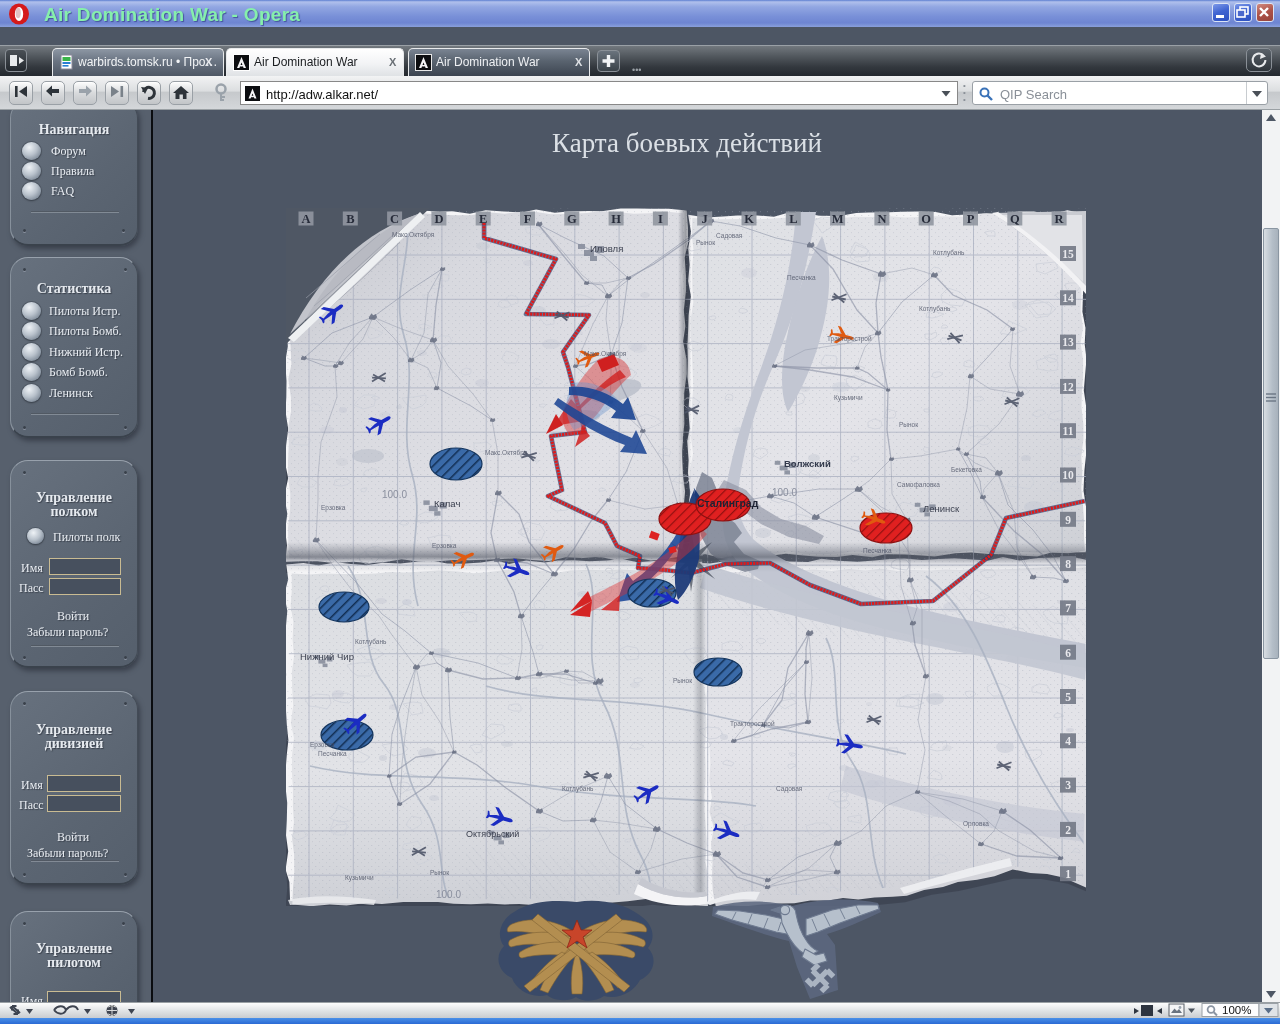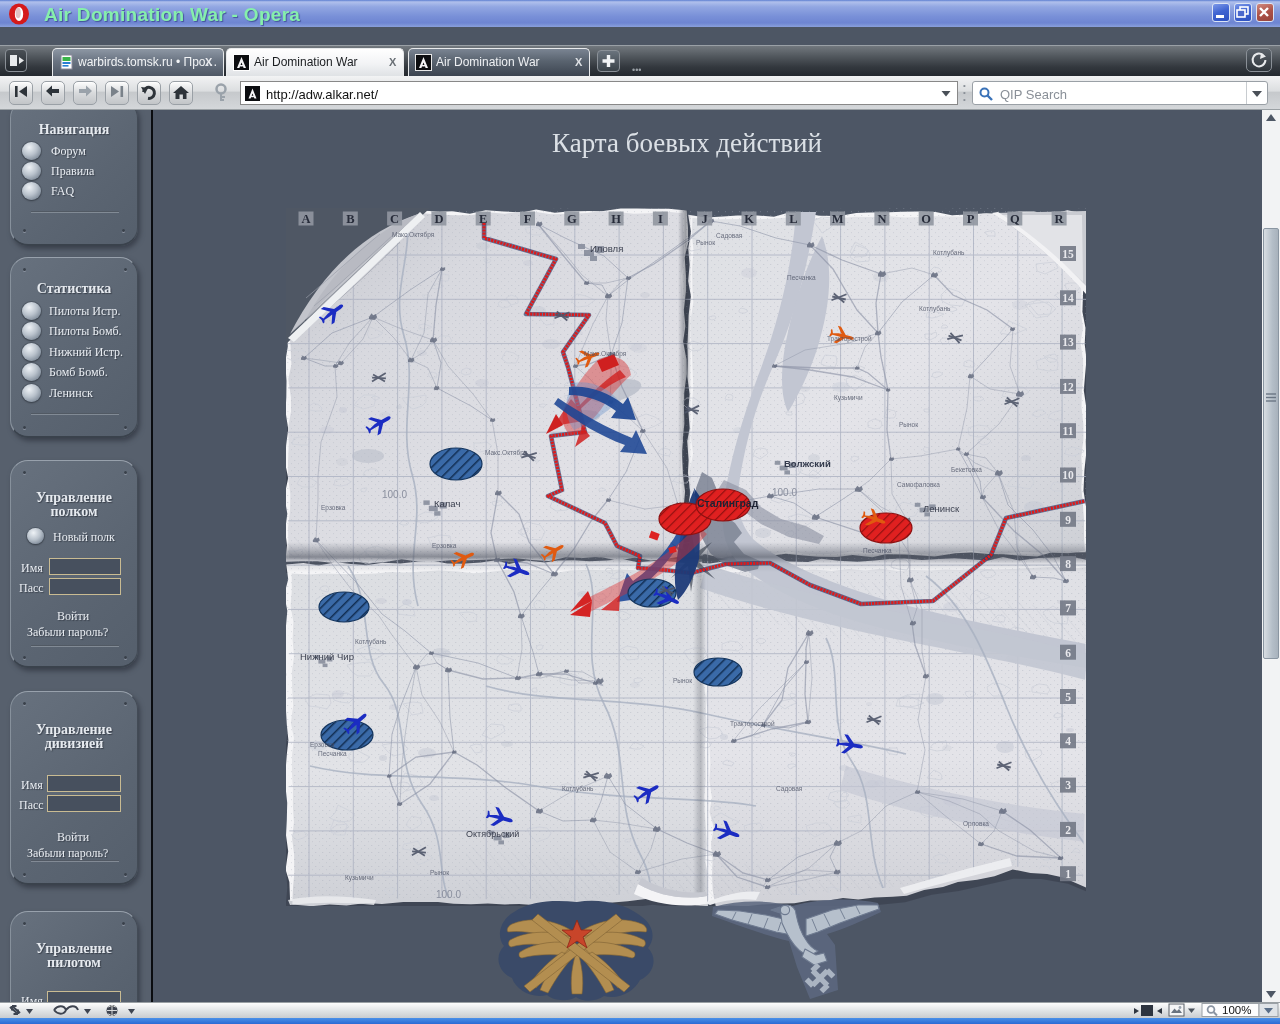--- a/index.html
+++ b/index.html
@@ -180,21 +180,21 @@
         <div class="pitem" style="left:38px;top:128px">Ленинск</div>
         <div class="psep" style="top:155px"></div>
       </div>
 <div class="panel" style="top:350px;height:208px">
         <div class="screw" style="left:12px;top:10px"></div>
         <div class="screw" style="left:113px;top:10px"></div>
         <div class="screw" style="left:12px;top:195px"></div>
         <div class="screw" style="left:113px;top:195px"></div>
         <div class="ptitle" style="top:30px">Управление<br>полком</div>
         <div class="sphere" style="left:16px;top:67px;width:17px;height:16px"></div>
-        <div class="pitem" style="left:42px;top:69px">Новый полк</div>
+        <div class="pitem" style="left:42px;top:69px">Пилоты полк</div>
         <div class="pitem" style="left:10px;top:100px">Имя</div>
         <div class="field" style="left:38px;top:97px;width:72px"></div>
         <div class="pitem" style="left:8px;top:120px">Пасс</div>
         <div class="field" style="left:38px;top:117px;width:72px"></div>
         <div class="pitem" style="left:46px;top:148px">Войти</div>
         <div class="pitem" style="left:16px;top:164px">Забыли пароль?</div>
         <div class="psep" style="top:184px"></div>
       </div>
 <div class="panel" style="top:581px;height:194px">
         <div class="screw" style="left:12px;top:10px"></div>

